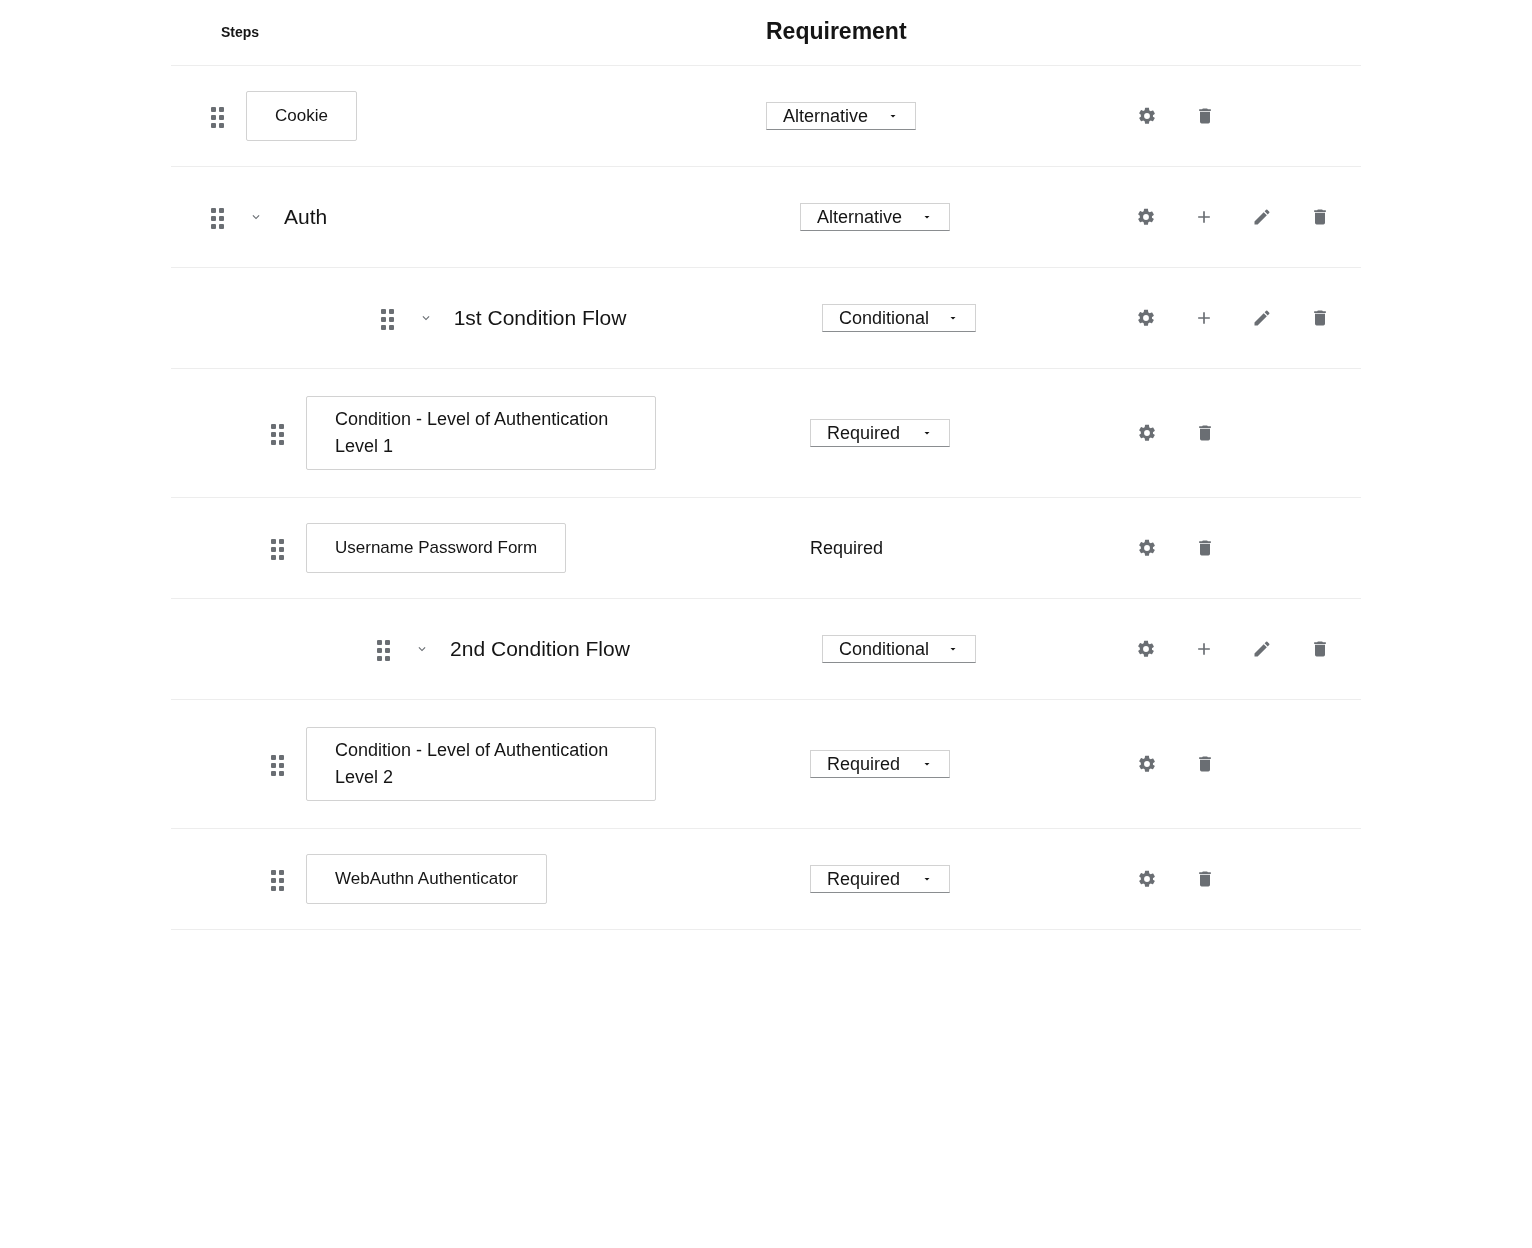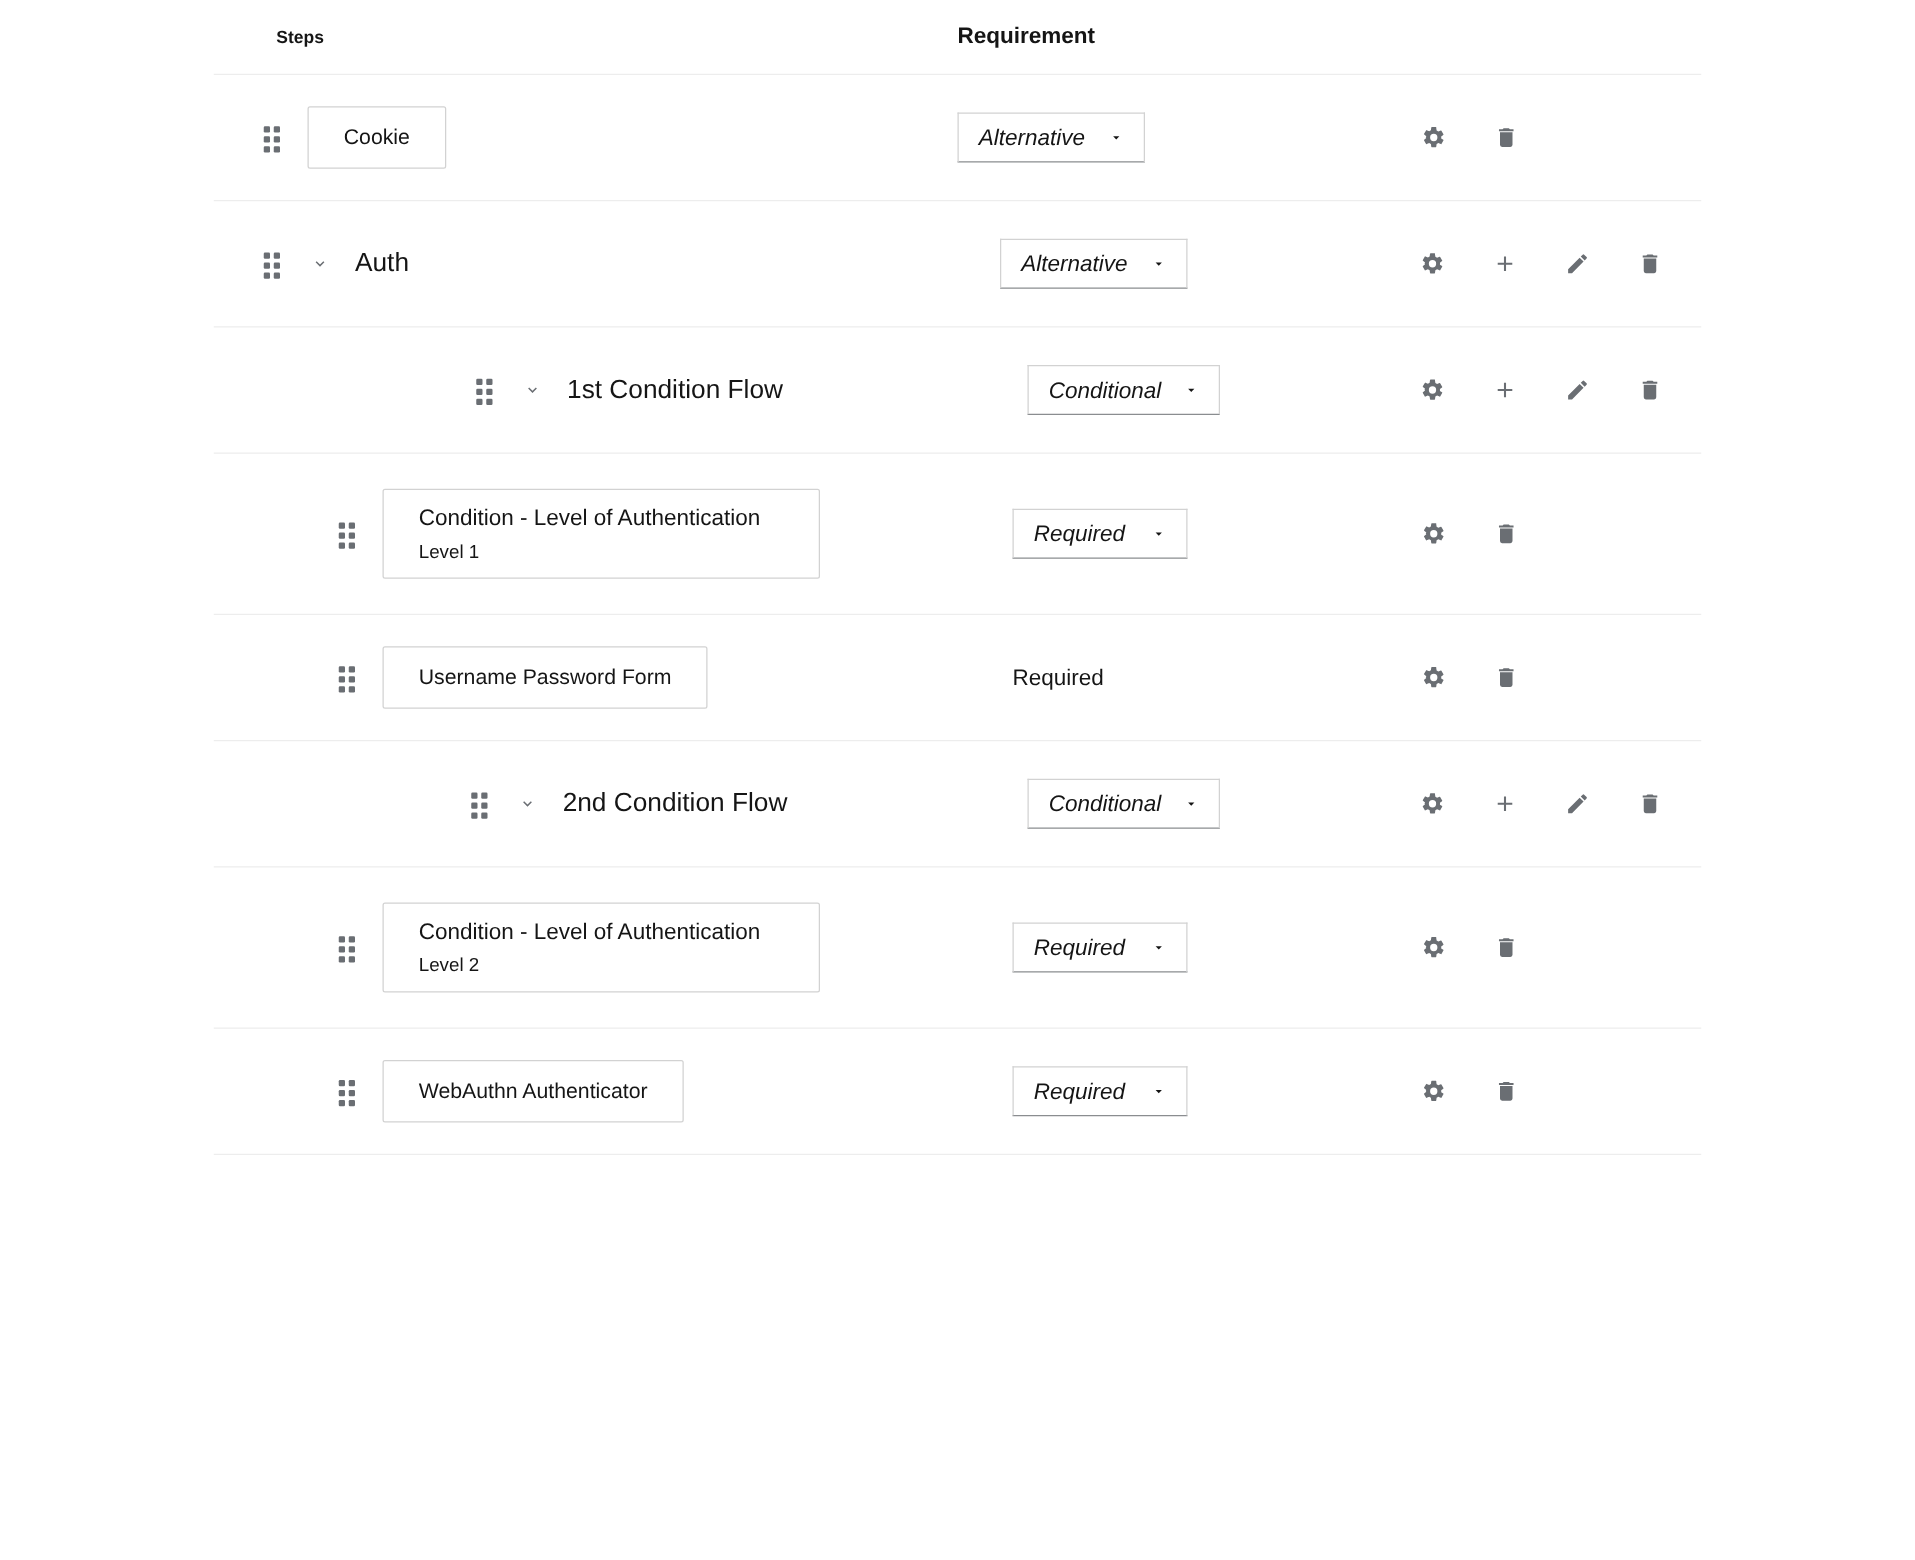--- a/index.html
+++ b/index.html
@@ -24,21 +24,21 @@
   .col-steps {
     flex: 0 0 50%;
     padding-left: 50px;
     font-weight: 600;
     font-size: 14px;
     color: #151515;
   }
   .col-req {
     flex: 0 0 50%;
     font-weight: 600;
-    font-size: 18px;
+    font-size: 23px;
     color: #151515;
   }
 
   .row-wrap { border-bottom: 1px solid #ededed; }
   .row {
     display: flex;
     align-items: center;
     min-height: 100px;
     padding: 18px 0;
   }
@@ -105,38 +105,37 @@
     padding: 12px 28px;
     border-radius: 2px;
     display: inline-flex;
     flex-direction: column;
     justify-content: space-between;
     gap: 6px;
     min-height: 72px;
     font-size: 18px;
     min-width: 350px;
   }
-  .sub-label { font-size: 15px; color: #151515; }
+  .sub-label { font-size: 18px; color: #151515; }
 
   .flow-title { font-size: 21px; color: #151515; }
 
   .select {
     border: 1px solid #d2d2d2;
     border-bottom: 1px solid #8a8d90;
     background: #fff;
     padding: 0 16px;
-    height: 40px;
+    height: 28px;
     display: inline-flex;
     align-items: center;
     justify-content: space-between;
     gap: 18px;
     font-size: 18px;
     cursor: pointer;
     min-width: 150px;
-    font-style: italic;
   }
   .select svg { width:12px; height:12px; fill:#151515; }
   .req-static { font-size: 18px; }
 
   .icon-btn {
     display:inline-flex;
     align-items:center;
     justify-content:center;
     width:22px; height:22px;
     cursor:pointer;

